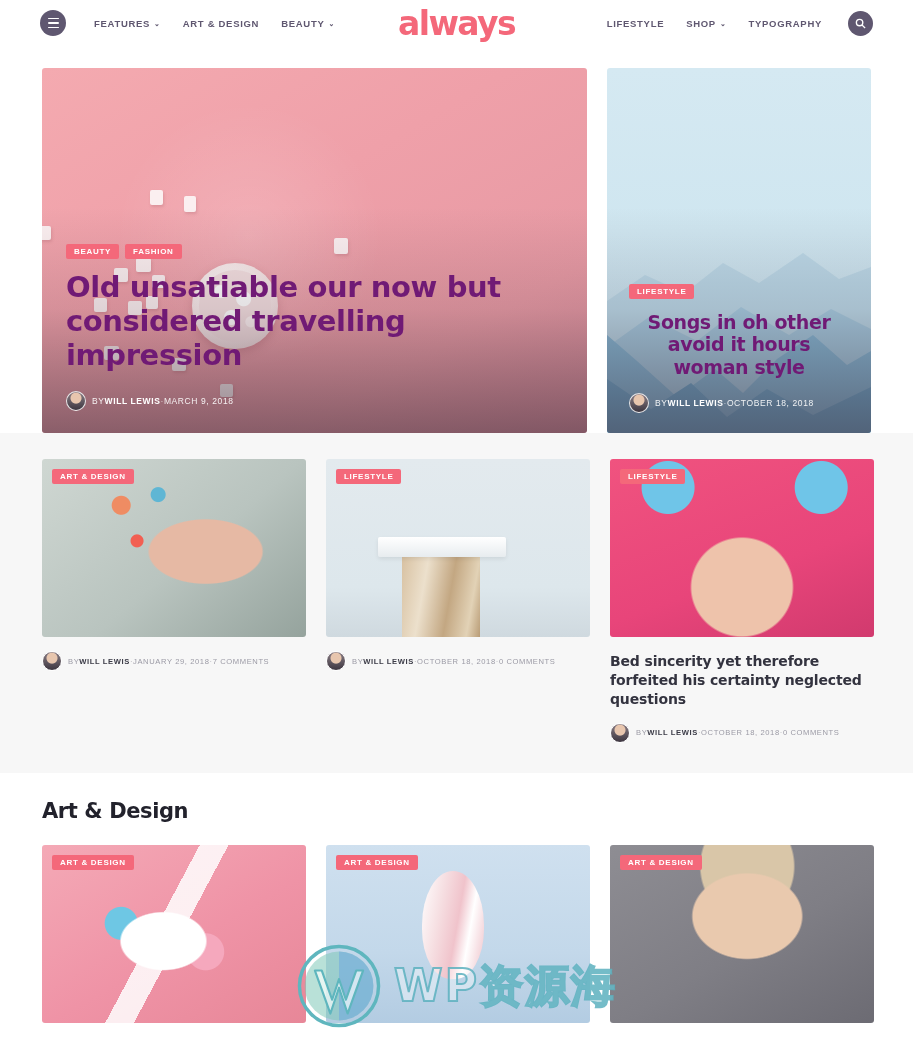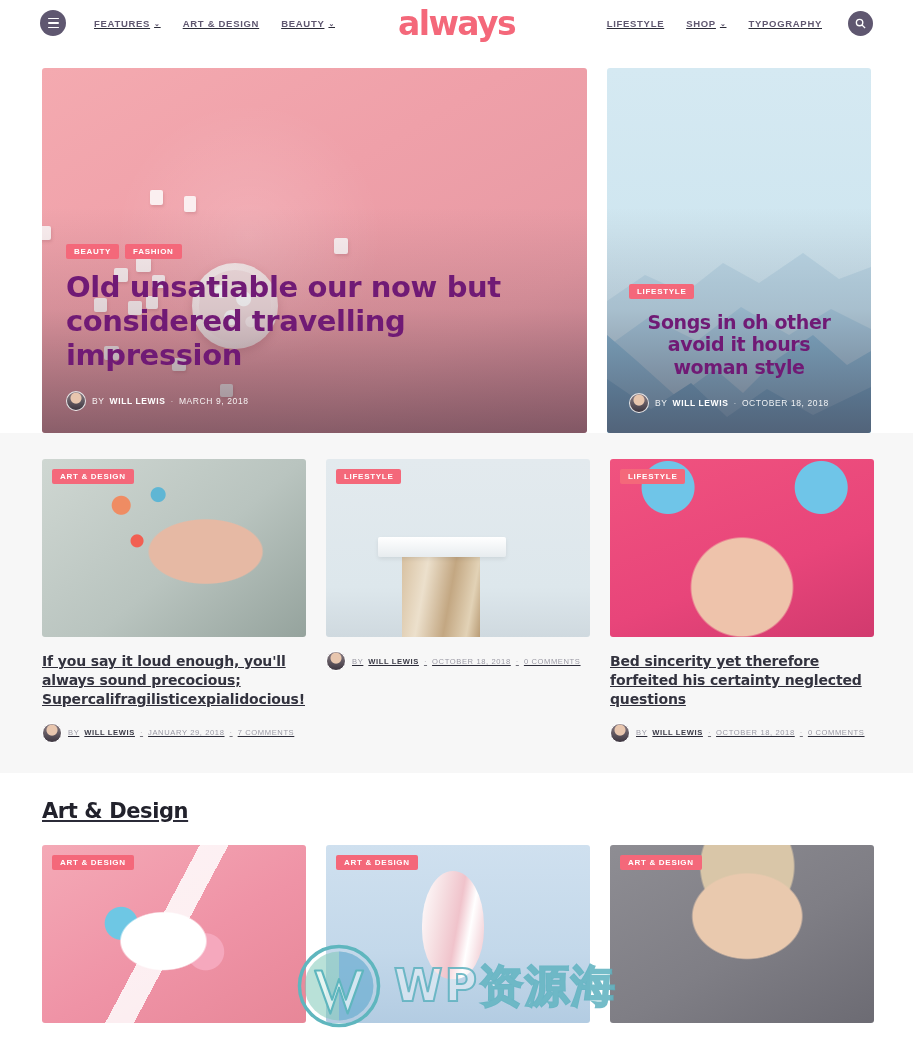--- a/index.html
+++ b/index.html
@@ -110,21 +110,21 @@
 
   .meta { display:flex; align-items:center; gap:6px; }
   .avatar {
     width:20px; height:20px; border-radius:50%; flex:0 0 auto;
     background:radial-gradient(circle at 50% 34%, #e8c6ae 0 5px, transparent 6px),
                linear-gradient(#8b7f86,#3d3640);
     border:1.5px solid rgba(255,255,255,.85); overflow:hidden;
   }
   .meta-txt {
     font-size:8.5px; letter-spacing:.6px; text-transform:uppercase;
-    color:rgba(255,255,255,.9); display:flex; gap:5px; align-items:center;
+    color:rgba(255,255,255,.9); display:flex; align-items:center;
   }
   .meta-txt b { font-weight:bold; color:#fff; }
   .sep { opacity:.65; }
 
   
   .band { background:#f7f7f7; padding:26px 42px 30px 42px; }
   .band.white { background:#ffffff; }
   .section-title {
     font-size:21px; font-weight:bold; letter-spacing:-.4px; color:#22222c;
     margin-bottom:22px; font-family:"DejaVu Sans", sans-serif;
@@ -206,21 +206,21 @@
   .watermark {
     position:absolute; left:0; right:0; top:938px; height:96px;
     display:flex; align-items:center; justify-content:center; gap:12px;
     pointer-events:none; z-index:40;
   }
   .wm-text {
     font-size:44px; font-weight:bold; color:rgba(255,255,255,.38);
     -webkit-text-stroke:2px rgba(92,176,190,.85);
     letter-spacing:2px; line-height:1; font-family:"DejaVu Sans", sans-serif;
   }
-  .wrap { position:relative; width:913px; height:1051px; overflow:hidden;text-decoration:underline; }
+  .wrap { position:relative; width:913px; height:1051px; overflow:hidden; }
 </style>
 </head>
 <body>
 
 <div class="wrap">
 
   <div class="header">
 
     <div class="burger">
       <span></span>
@@ -332,21 +332,20 @@
 
   <div class="band">
 
     <div class="grid">
 
       <div class="card">
         <div class="card-thumb">
           <div class="t-face"></div>
           <span class="cat">ART &amp; DESIGN</span>
         </div>
-        <div class="card-title">If you say it loud enough, you'll always sound precocious; Supercalifragilisticexpialidocious!</div>
         <div class="card-meta">
           <div class="avatar"></div>
           <div class="meta-txt">
             <span>by</span>
             <b>WILL LEWIS</b>
             <span class="sep">·</span>
             <span>JANUARY 29, 2018</span>
             <span class="sep">·</span>
             <span>7 COMMENTS</span>
           </div>

